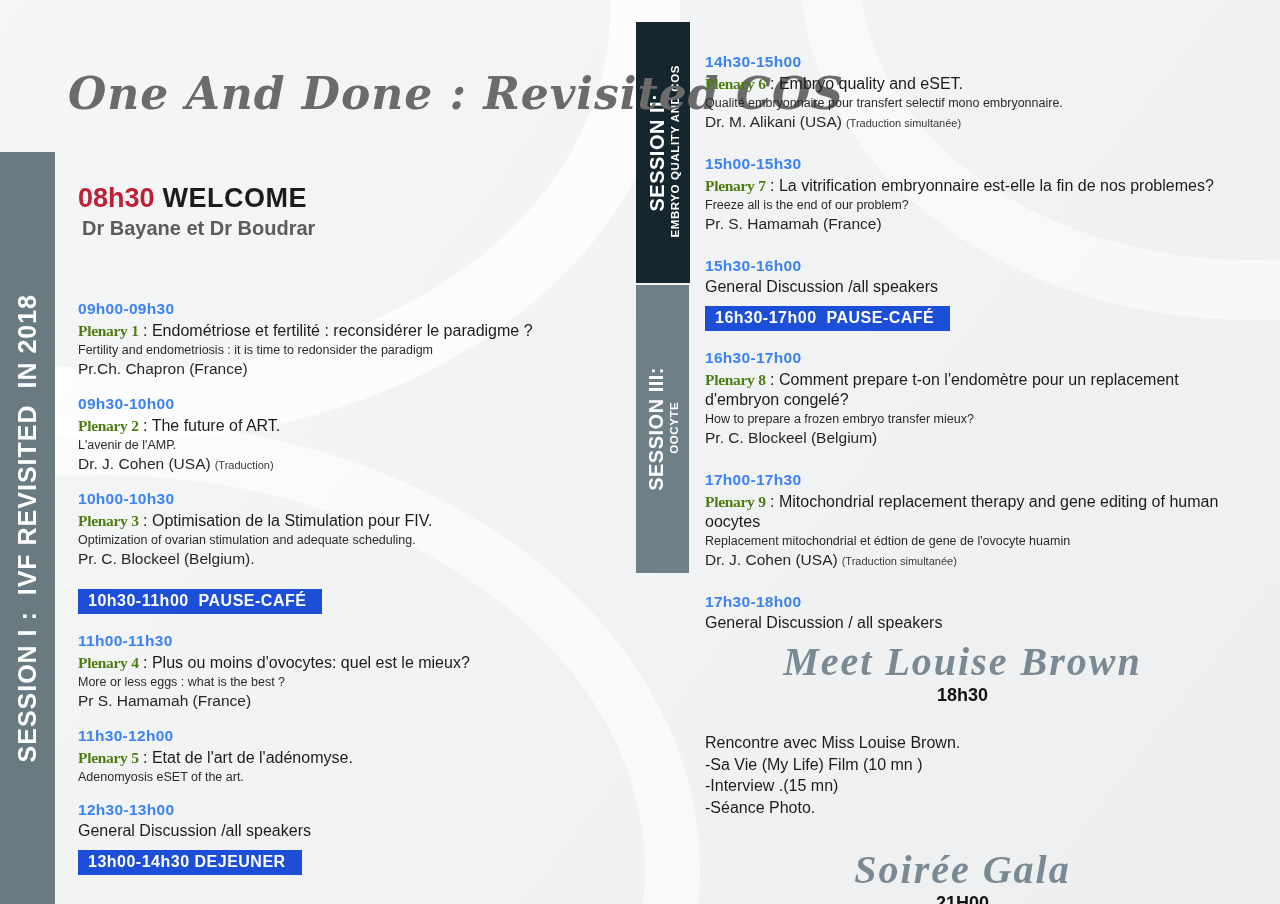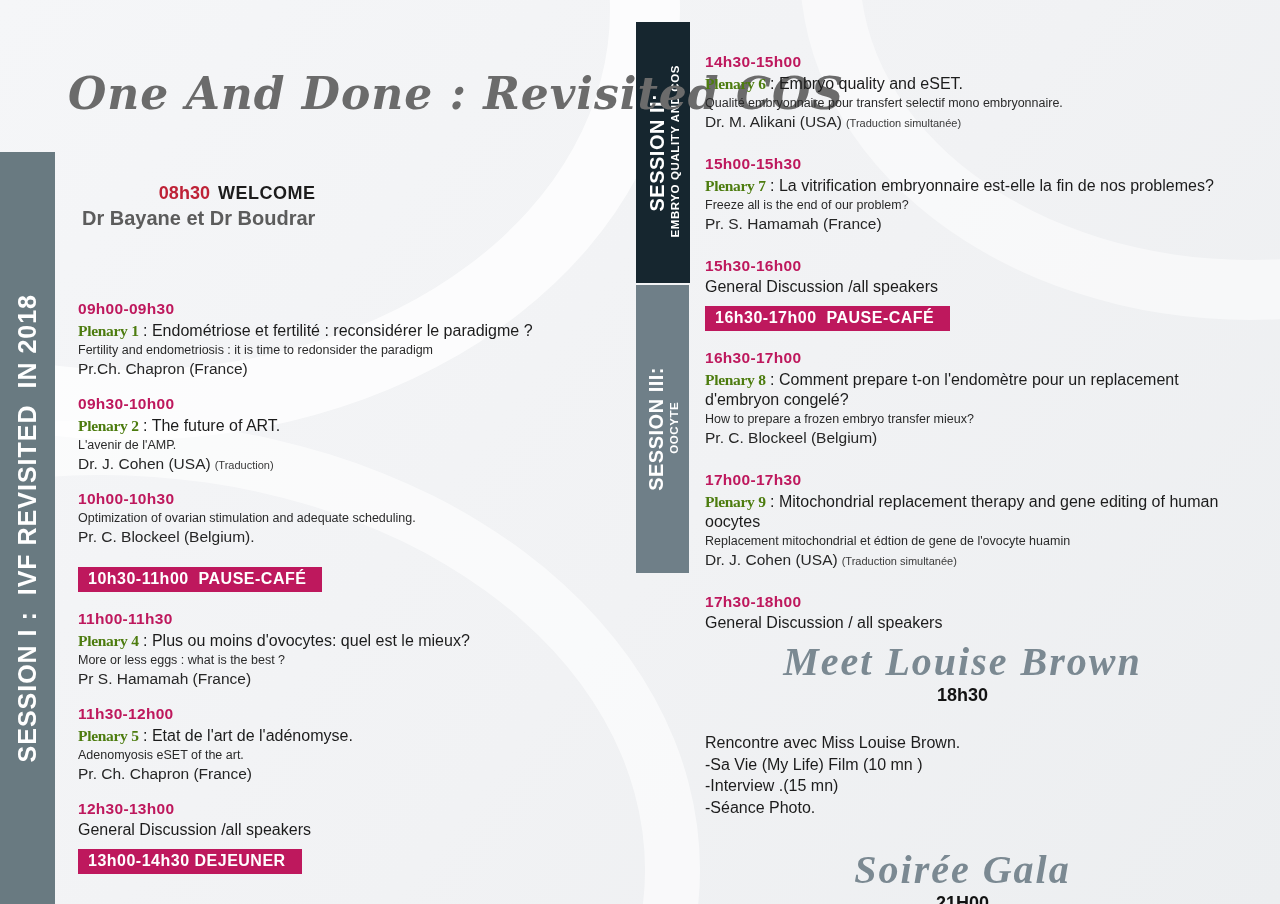--- a/index.html
+++ b/index.html
@@ -31,43 +31,43 @@
 
   
   .main-title {
     position:absolute; left:68px; top:68px; width:540px;
     font-family:"DejaVu Serif", serif; font-style:italic; font-weight:bold;
     font-size:44px; color:#6b6b6b; letter-spacing:1px; white-space:nowrap;
   }
 
   
   .welcome { position:absolute; left:78px; top:183px; }
-  .welcome-line { font-size:18px; font-weight:bold;text-align:right; }
+  .welcome-line { font-size:27px; font-weight:bold; }
   .welcome-time { color:#be2136; margin-right:8px; }
   .welcome-label { color:#1c1c1c; letter-spacing:0.5px; }
   .welcome-speakers { font-size:20px; font-weight:bold; color:#5c5c5c; margin-top:3px; margin-left:4px; }
 
   
   .col-left  { position:absolute; left:78px;  top:300px; width:556px; }
   .col-right { position:absolute; left:705px; top:53px;  width:515px; }
 
   .talk { margin-bottom:17px; }
   .col-right .talk { margin-bottom:24px; }
-  .time { color:#be185d; font-size:15.5px; font-weight:bold; letter-spacing:0.3px; margin-bottom:3px; }
+  .time { color:#3b82f6; font-size:15.5px; font-weight:bold; letter-spacing:0.3px; margin-bottom:3px; }
   .talk-title { font-size:16px; color:#1c1c1c; line-height:1.25; }
   .plenary {
     font-family:"Liberation Serif", serif; font-weight:bold;
     color:#4d7c0f; letter-spacing:-0.3px; font-size:15.5px;
   }
   .subtitle { font-size:12.5px; color:#2a2a2a; margin-top:2px; }
   .speaker { font-size:15.5px; color:#262626; margin-top:3px; }
   .note { font-size:11px; color:#3a3a3a; margin-left:4px; }
 
   .banner {
-    display:inline-block; background:#be185d; color:#fff;
+    display:inline-block; background:#1d4ed8; color:#fff;
     font-size:16px; font-weight:bold; letter-spacing:0.5px;
     padding:3px 16px 4px 10px; white-space:pre; margin:4px 0 18px 0;
   }
   .discussion { margin-bottom:6px; }
   .discussion .disc-text { font-size:16px; color:#1c1c1c; margin-top:2px; }
 
   
   .event-meet { text-align:center; margin-top:6px; }
   .script-heading {
     font-family:Liberation Serif, serif; font-style:italic; font-weight:bold;
@@ -120,40 +120,40 @@
 
   <div class="talk">
     <div class="time">09h30-10h00</div>
     <div class="talk-title"><span class="plenary">Plenary 2</span><span> : The future of ART.</span></div>
     <div class="subtitle">L'avenir de l'AMP.</div>
     <div class="speaker"><span>Dr. J. Cohen (USA)</span><span class="note">(Traduction)</span></div>
   </div>
 
   <div class="talk">
     <div class="time">10h00-10h30</div>
+    <div class="talk-title"><span class="plenary">Plenary 3</span><span> : Optimisation de la Stimulation pour FIV.</span></div>
     <div class="subtitle">Optimization of ovarian stimulation and adequate scheduling.</div>
     <div class="speaker">Pr. C. Blockeel (Belgium).</div>
   </div>
 
   <div>
     <span class="banner">10h30-11h00  PAUSE-CAFÉ</span>
   </div>
 
   <div class="talk">
     <div class="time">11h00-11h30</div>
     <div class="talk-title"><span class="plenary">Plenary 4</span><span> : Plus ou moins d'ovocytes: quel est le mieux?</span></div>
     <div class="subtitle">More or less eggs : what is the best ?</div>
     <div class="speaker">Pr S. Hamamah (France)</div>
   </div>
 
   <div class="talk">
     <div class="time">11h30-12h00</div>
     <div class="talk-title"><span class="plenary">Plenary 5</span><span> : Etat de l'art de l'adénomyse.</span></div>
     <div class="subtitle">Adenomyosis eSET of the art.</div>
-    <div class="speaker">Pr. Ch. Chapron (France)</div>
   </div>
 
   <div class="discussion">
     <div class="time">12h30-13h00</div>
     <div class="disc-text">General Discussion /all speakers</div>
   </div>
 
   <div>
     <span class="banner">13h00-14h30 DEJEUNER</span>
   </div>

